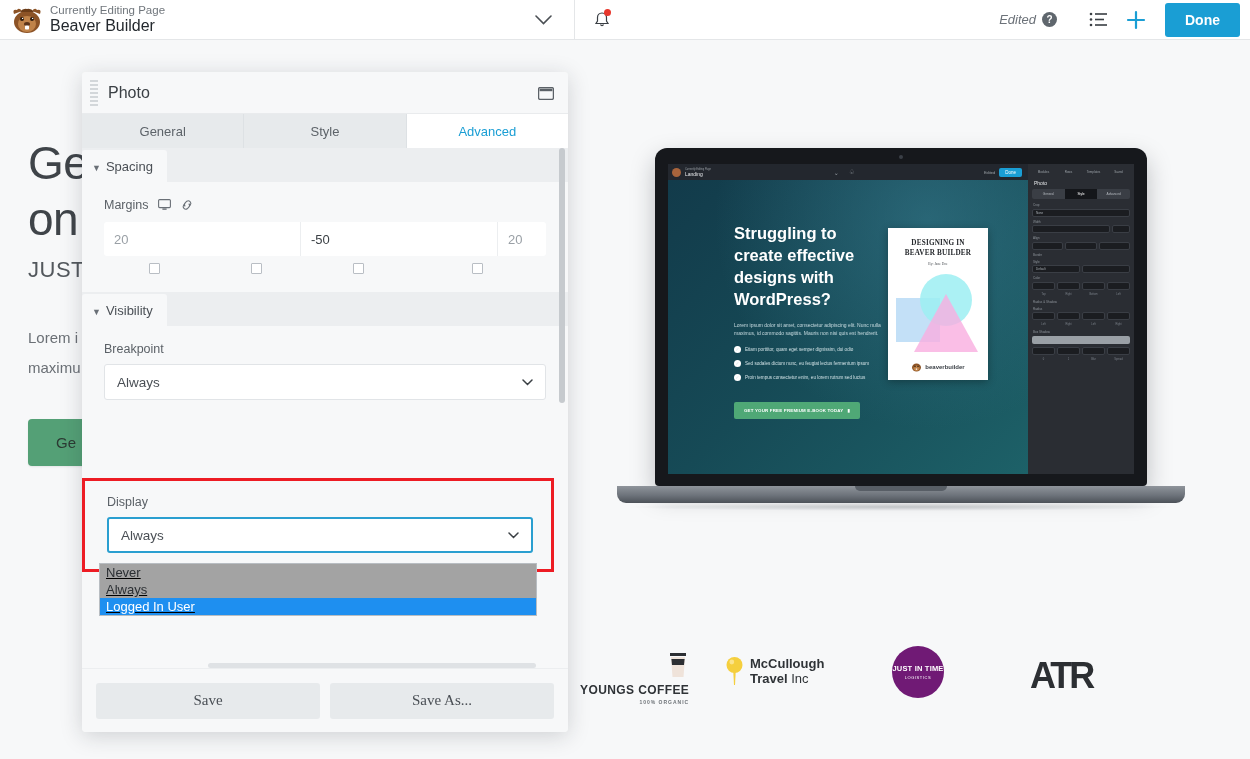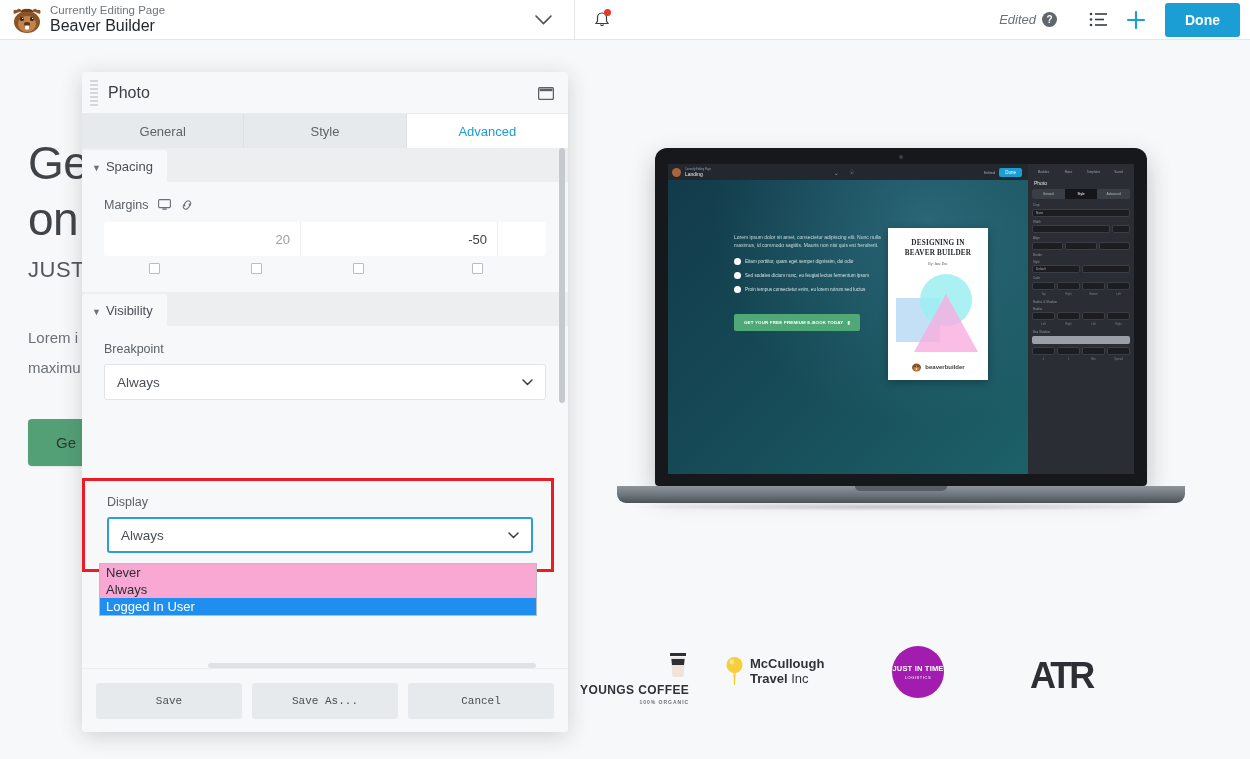--- a/index.html
+++ b/index.html
@@ -129,21 +129,21 @@
   .lg3 { left: 892px; top: 46px; }
   .lg4 { left: 1030px; top: 55px; }
   .cup { width: 22px; height: 26px; margin-bottom: 5px;}
   .yc-t { font-size: 12px; font-weight: bold; color: #2f3337; letter-spacing: .4px;}
   .yc-s { font-size: 5px; font-weight: bold; color: #6d7277; letter-spacing: 1px; margin-top: 2px;}
   .mc { display:flex; align-items:center; gap: 7px; }
   .pin { width: 17px; height: 30px; }
   .mc-t1 { font-size: 13px; font-weight: bold; color: #2f3337; line-height: 15px;}
   .mc-t2 { font-size: 13px; color: #2f3337; line-height: 15px;}
   .mc-t2 b { font-weight: bold; }
-  .jit { width: 52px; height: 52px; border-radius: 50%; background: #a21caf; color:#fff;
+  .jit { width: 52px; height: 52px; border-radius: 50%; background: #701a75; color:#fff;
          display:flex; flex-direction:column; align-items:center; justify-content:center;}
   .jit-t { font-size: 7.5px; font-weight: bold; letter-spacing: .2px;}
   .jit-s { font-size: 4px; letter-spacing: .6px; margin-top: 2px;}
   .atr { font-size: 36px; font-weight: bold; color: #2c2f33; letter-spacing: -3px; font-family: "Liberation Sans", sans-serif;}
 
   
   .panel {
     position: absolute; left: 82px; top: 72px; width: 486px; height: 660px;
     background: #f7f8f9; border-radius: 4px;
     box-shadow: 0 4px 22px rgba(30,35,45,.18); z-index: 50; overflow: visible;
@@ -169,48 +169,48 @@
              border-radius: 3px 3px 0 0; cursor:pointer; position:relative; z-index:2;}
   .sec-tab .chev { font-size: 9px; margin-right: 5px; color:#6a7077;}
   .sec-head { background:#eceef0; height: 34px; display:flex; align-items:flex-end; }
   .sec-body { background:#f7f8f9; padding: 16px 22px 18px 22px;}
 
   .f-label { font-size: 12.5px; color: #5b6167; margin-bottom: 8px; }
   .f-label .ic { display:inline-block; vertical-align:-2px; margin-left:6px; cursor:pointer;}
 
   .m-row { display:flex; height: 34px; border-radius:3px; overflow:hidden; }
   .m-in { flex:1; background:#ffffff; border:none; border-right:1px solid #eceef0;
-          font-size:13px; color:#9aa0a6; padding: 0 10px; font-family:"Liberation Sans", sans-serif; outline:none;text-align:right;}
+          font-size:13px; color:#9aa0a6; padding: 0 10px; font-family:"Liberation Sans", sans-serif; outline:none;}
   .m-in.filled { color:#3b4045; }
   .m-checks { display:flex; margin-top: 7px; }
   .m-checks div { flex:1; display:flex; justify-content:center;}
   .m-chk { width:11px; height:11px; border:1px solid #b9bec4; background:#fff; border-radius:1px; cursor:pointer;}
 
   .sel {
     height: 36px; background:#fff; border:1px solid #e1e4e7; border-radius:3px;
     display:flex; align-items:center; padding: 0 12px; font-size:13.5px; color:#4a4f55; cursor:pointer;
   }
   .sel .chev { margin-left:auto; font-size:11px; color:#3b4045; }
 
   .fieldgroup { margin-bottom: 18px; }
 
   
   .hl-box { position:absolute; left: 0px; top: 330px; width: 472px; border: 3px solid #ed1c24;
             background: #f7f8f9; padding: 14px 18px 16px 22px; z-index: 20;}
   .sel.focus { border: 2px solid #2a9fd0; }
-  .dd-list { position:absolute; left: 14px; right: 14px; top: 82px; background:#f9a8d4;
-             border:1px solid #b8bdc2; z-index: 30; }
+  .dd-list { position:absolute; left: 14px; right: 14px; top: 82px; background:#a3a3a3;
+             border:1px solid #b8bdc2; z-index: 30; text-decoration: underline; }
   .dd-item { font-size: 13px; color:#2b2f33; padding: 1px 6px; line-height: 15px; cursor:pointer;}
   .dd-item.on { background:#1e8ff0; color:#fff; }
 
   .p-foot { position:absolute; left:0; bottom:0; width:100%; height: 64px; background:#f7f8f9;
             border-top:1px solid #eceef0; display:flex; align-items:center; gap: 10px; padding: 0 14px;
             border-radius: 0 0 4px 4px;}
   .f-btn { flex:1; height: 36px; background:#e7eaec; border:none; border-radius:3px;
-           font-size:11px; color:#4a4f55; cursor:pointer; font-family:Liberation Mono, monospace;}
+           font-size:15px; color:#4a4f55; cursor:pointer; font-family:Liberation Serif, serif;}
   .hscroll { position:absolute; left: 14px; bottom: 64px; width: 440px; height: 5px; }
   .hscroll i { position:absolute; left: 112px; top:0; width: 328px; height:5px; background:#dfe2e5; border-radius:3px; display:block;}
 </style>
 </head>
 <body>
 
 <div class="admin-bar">
   <div class="ab-logo">
     <svg class="beaver" viewBox="0 0 34 30">
       <ellipse cx="17" cy="17" rx="13" ry="11" fill="#8c5326"></ellipse>
@@ -288,20 +288,21 @@
               <span class="lp-bar-t1">Currently Editing Page</span>
               <span class="lp-bar-t2">Landing</span>
             </span>
             <span class="lp-bar-caret">⌄</span>
             <span class="lp-bar-bell">♤</span>
             <span class="lp-edit">Edited</span>
             <span class="lp-done">Done</span>
           </div>
 
           <div class="lp-body">
+            <div class="lp-h2">Struggling to create effective designs with WordPress?</div>
             <div class="lp-p">Lorem ipsum dolor sit amet, consectetur adipiscing elit. Nunc nulla maximus, id commodo sagittis. Mauris non nisi quis est hendrerit.</div>
             <div class="lp-list">
               <div class="lp-li">
                 <span class="lp-chk">✓</span>
                 <span>Etiam porttitor, quam eget semper dignissim, dui odio</span>
               </div>
               <div class="lp-li">
                 <span class="lp-chk">✓</span>
                 <span>Sed sodales dictum nunc, eu feugiat lectus fermentum ipsum</span>
               </div>
@@ -562,15 +563,14 @@
     <div class="sb-thumb"></div>
   </div>
 
   <div class="hscroll">
       <i></i>
     </div>
 
   <div class="p-foot">
     <button class="f-btn">Save</button>
     <button class="f-btn">Save As...</button>
-    <button class="f-btn">Cancel</button>
   </div>
 </div>
 
 </body></html>

